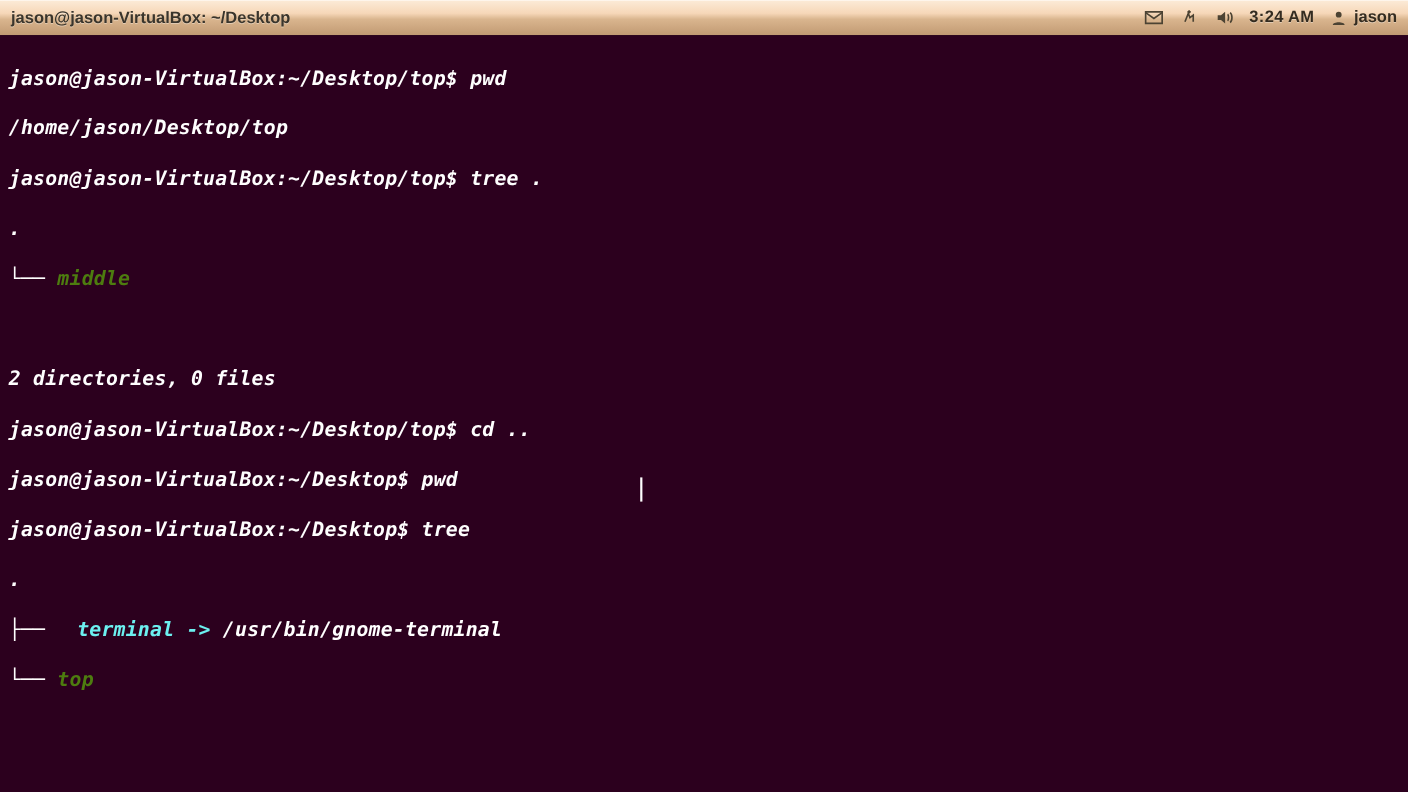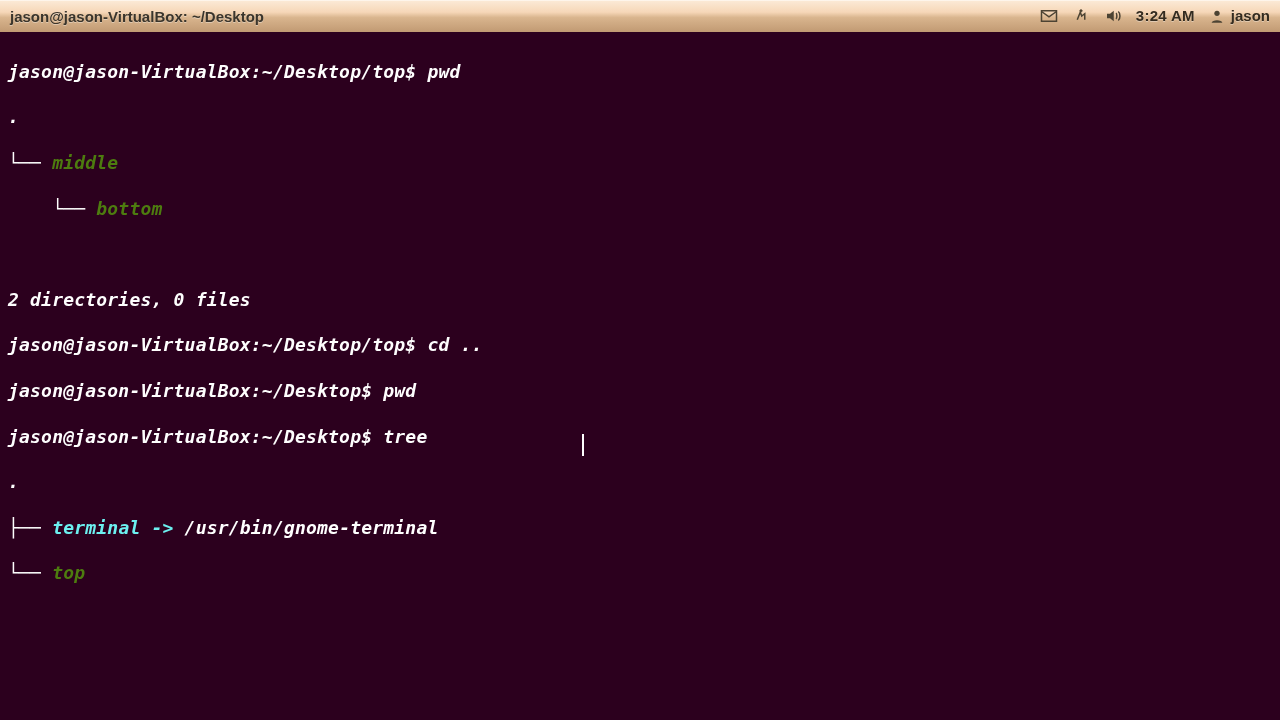--- a/index.html
+++ b/index.html
@@ -74,21 +74,21 @@
   }
 
   .line { display: block; font-style: italic; }
 
   .prompt  { color: #fefefe; }
   .cmd     { color: #fefefe; }
   .out     { color: #fefefe; }
   .branch  { color: #fefefe; }
 
   .dir     { color: #4d7c0f; }  
-  .link    { color: #6cf0f0; }  
+  .link    { color: #6cf0f0; margin-left: 18px; }  
   .target  { color: #ffffff; }  
   .arrow   { color: #6cf0f0; }
 
   .text-cursor {
     position: absolute;
     width: 2px;
     height: 22px;
     left: 582px;
     top: 402px;
     pointer-events: none;
@@ -133,23 +133,24 @@
           <circle cx="12" cy="8" r="4"></circle>
           <path d="M4 22c0-5 16-5 16 0v0H4z"></path>
         </svg>
       <span>jason</span>
     </span>
   </div>
 </div>
 
 <div class="terminal">
 <span class="line"><span class="prompt">jason@jason-VirtualBox:~/Desktop/top$ </span><span class="cmd">pwd</span></span>
+<span class="line out">/home/jason/Desktop/top</span>
+<span class="line"><span class="prompt">jason@jason-VirtualBox:~/Desktop/top$ </span><span class="cmd">tree .</span></span>
 <span class="line out">.</span>
 <span class="line"><span class="branch">└── </span><span class="dir">middle</span></span>
-<span class="line"><span class="branch">    └── </span><span class="dir">bottom</span></span>
 <span class="line"> </span>
 <span class="line out">2 directories, 0 files</span>
 <span class="line"><span class="prompt">jason@jason-VirtualBox:~/Desktop/top$ </span><span class="cmd">cd ..</span></span>
 <span class="line"><span class="prompt">jason@jason-VirtualBox:~/Desktop$ </span><span class="cmd">pwd</span></span>
 <span class="line"><span class="prompt">jason@jason-VirtualBox:~/Desktop$ </span><span class="cmd">tree</span></span>
 <span class="line out">.</span>
 <span class="line"><span class="branch">├── </span><span class="link">terminal</span><span class="arrow"> -&gt; </span><span class="target">/usr/bin/gnome-terminal</span></span>
 <span class="line"><span class="branch">└── </span><span class="dir">top</span></span>
 
 

